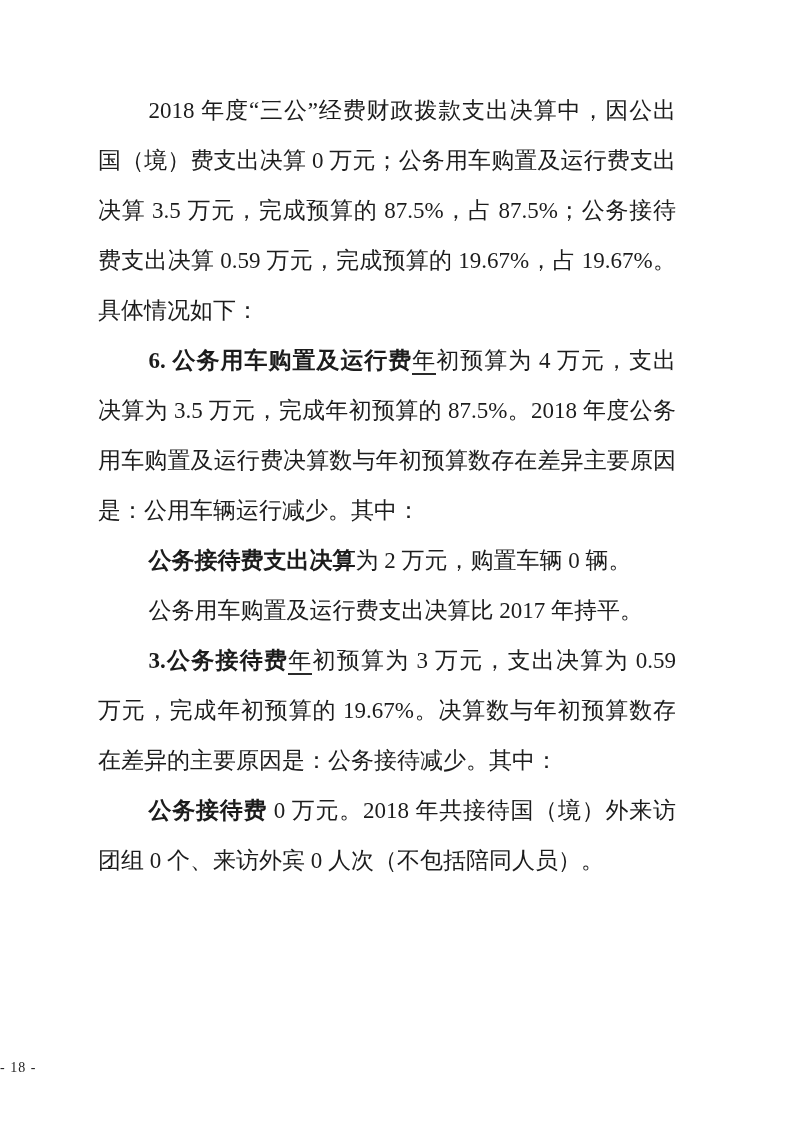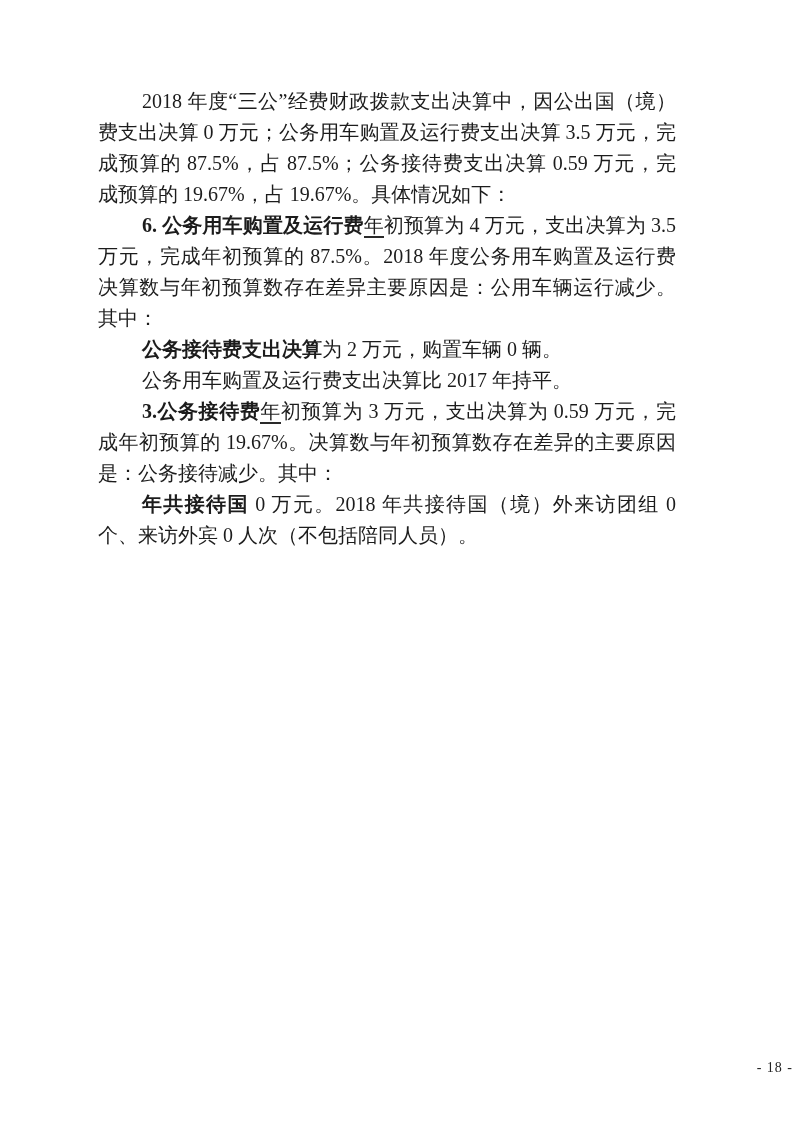--- a/index.html
+++ b/index.html
@@ -14,54 +14,54 @@
     background: #ffffff;
     font-family: "Liberation Serif", "DejaVu Serif", serif;
     color: #1c1c1c;
     overflow: hidden;
   }
   .doc-body {
     position: absolute;
     left: 98px;
     top: 86px;
     width: 578px;
-    font-size: 20px;
-    line-height: 31px;
+    font-size: 23px;
+    line-height: 50px;
     text-align: justify;
   }
   .para {
     margin: 0;
     padding: 0;
     text-indent: 2.2em;
   }
   .seg-bold {
     font-weight: 700;
   }
   .seg-underline {
     border-bottom: 2px solid #2a2a2a;
     padding-bottom: 0px;
   }
   .footer {
     position: absolute;
     left: 0;
     right: 0;
     bottom: 46px;
-    text-align: right;
+    text-align: left;
     font-size: 14px;
     letter-spacing: 1px;
     color: #222222;
     font-family: "Liberation Serif", "DejaVu Serif", serif;
   }
 </style>
 </head>
 <body>
 
 <div class="page">
   <div class="doc-body" id="doc-body">
       <p class="para"><span>2018 年度“三公”经费财政拨款支出决算中，因公出国（境）费支出决算 0 万元；公务用车购置及运行费支出决算 3.5 万元，完成预算的 87.5%，占 87.5%；公务接待费支出决算 0.59 万元，完成预算的 19.67%，占 19.67%。具体情况如下：</span></p>
       <p class="para"><span class="seg-bold">6. 公务用车购置及运行费</span><span class="seg-underline">年</span><span>初预算为 4 万元，支出决算为 3.5 万元，完成年初预算的 87.5%。2018 年度公务用车购置及运行费决算数与年初预算数存在差异主要原因是：公用车辆运行减少。其中：</span></p>
       <p class="para"><span class="seg-bold">公务接待费支出决算</span><span>为 2 万元，购置车辆 0 辆。</span></p>
       <p class="para"><span>公务用车购置及运行费支出决算比 2017 年持平。</span></p>
       <p class="para"><span class="seg-bold">3.公务接待费</span><span class="seg-underline">年</span><span>初预算为 3 万元，支出决算为 0.59 万元，完成年初预算的 19.67%。决算数与年初预算数存在差异的主要原因是：公务接待减少。其中：</span></p>
-      <p class="para"><span class="seg-bold">年共接待国</span><span> 0 万元。2018 年共接待国（境）外来访团组 0 个、来访外宾 0 人次（不包括陪同人员）。</span></p>
+      <p class="para"><span class="seg-bold">公务接待费</span><span> 0 万元。2018 年共接待国（境）外来访团组 0 个、来访外宾 0 人次（不包括陪同人员）。</span></p>
     </div>
   <div class="footer">- 18 -</div>
 </div>
 
 </body></html>

